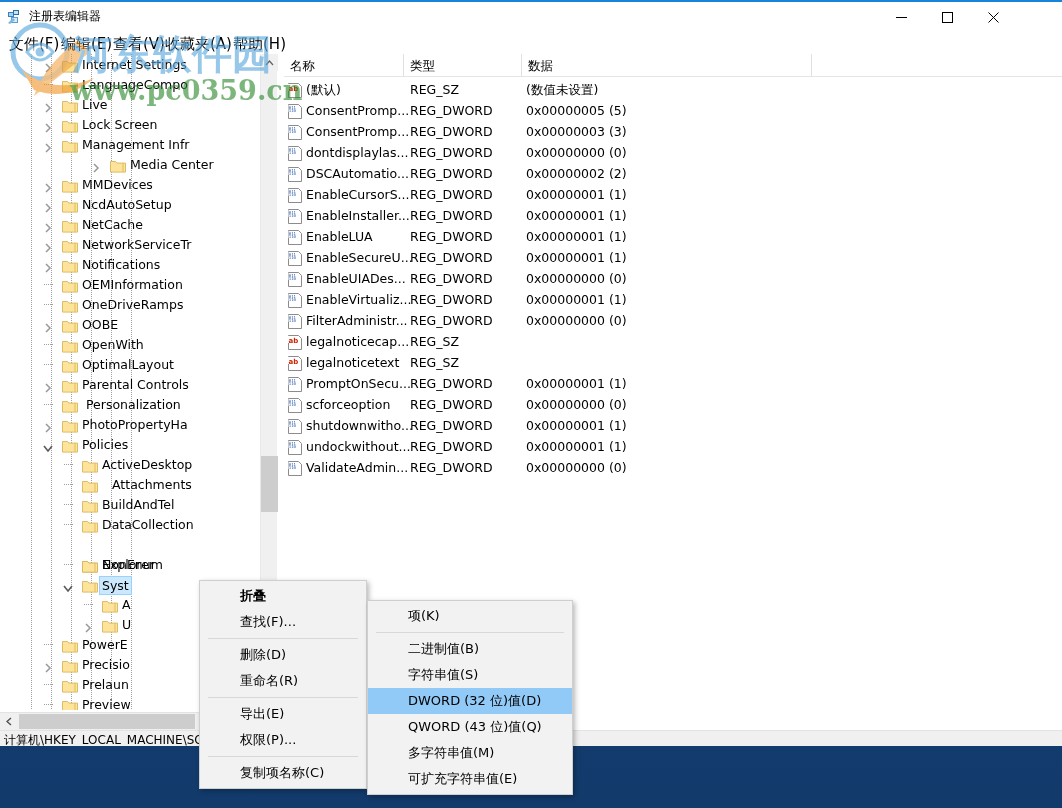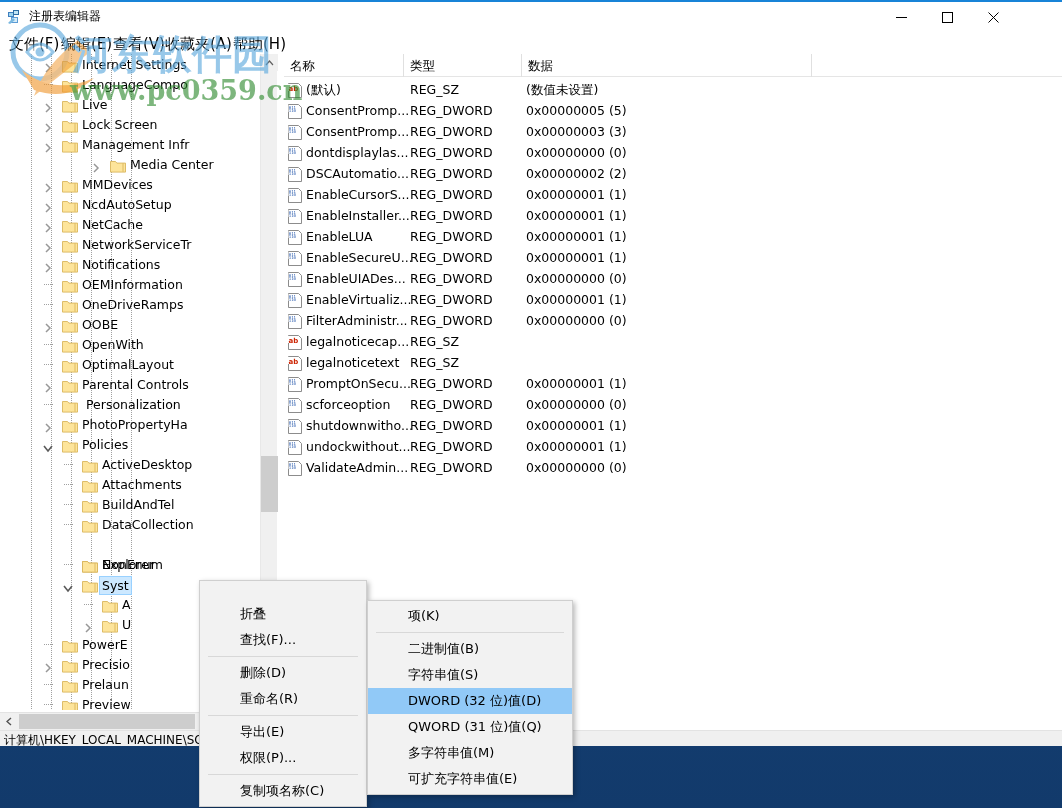--- a/index.html
+++ b/index.html
@@ -244,21 +244,21 @@
     height: 26px;
     line-height: 26px;
     padding-left: 40px;
     padding-right: 26px;
     font-size: 13px;
     color: #000;
     white-space: nowrap;
     cursor: default;
     font-family: "DejaVu Sans", sans-serif;
   }
-  .ctx-item.bold { font-weight: normal; margin-top: 18px; }
+  .ctx-item.bold { font-weight: bold; }
   .ctx-item.hl { background: #91c9f7; }
   .ctx-sep {
     height: 1px; margin: 3px 8px 3px 8px;
     background: #d8d8d8;
   }
   .submenu-arrow {
     position: absolute; right: 10px; top: 8px;
   }
   #ctx-main { left: 199px; top: 580px; width: 168px; }
   #ctx-sub  { left: 367px; top: 600px; width: 206px; }
@@ -522,21 +522,21 @@
                   <path d="M13 4.3 v8.4" stroke="#d9b65c" stroke-width="0.9" fill="none"></path>
                 </svg></span>
               <span class="tr-label" style="left:102px;">ActiveDesktop</span>
             </div>
             <div class="tree-row" style="top:421px;">
               <span class="tw-dots" style="left:64px;"></span>
               <span class="folder" style="left:82px;"><svg width="16" height="14" viewBox="0 0 16 14">
                   <path d="M0.5 2.5 h5 l1.4 1.6 h8.6 v9 h-15 Z" fill="#fde49a" stroke="#d9b65c" stroke-width="0.9"></path>
                   <path d="M13 4.3 v8.4" stroke="#d9b65c" stroke-width="0.9" fill="none"></path>
                 </svg></span>
-              <span class="tr-label" style="left:102px;">Attachments</span>
+              <span class="tr-label" style="left:112px;">Attachments</span>
             </div>
             <div class="tree-row" style="top:441px;">
               <span class="tw-dots" style="left:64px;"></span>
               <span class="folder" style="left:82px;"><svg width="16" height="14" viewBox="0 0 16 14">
                   <path d="M0.5 2.5 h5 l1.4 1.6 h8.6 v9 h-15 Z" fill="#fde49a" stroke="#d9b65c" stroke-width="0.9"></path>
                   <path d="M13 4.3 v8.4" stroke="#d9b65c" stroke-width="0.9" fill="none"></path>
                 </svg></span>
               <span class="tr-label" style="left:102px;">BuildAndTel</span>
             </div>
             <div class="tree-row" style="top:461px;">
@@ -882,21 +882,21 @@
     <div class="ctx-item"><span>权限(P)...</span></div>
     <div class="ctx-sep"></div>
     <div class="ctx-item"><span>复制项名称(C)</span></div>
   </div>
 <div class="ctxmenu" id="ctx-sub">
     <div class="ctx-item"><span>项(K)</span></div>
     <div class="ctx-sep"></div>
     <div class="ctx-item"><span>二进制值(B)</span></div>
     <div class="ctx-item"><span>字符串值(S)</span></div>
     <div class="ctx-item hl"><span>DWORD (32 位)值(D)</span></div>
-    <div class="ctx-item"><span>QWORD (31 位)值(Q)</span></div>
+    <div class="ctx-item"><span>QWORD (43 位)值(Q)</span></div>
     <div class="ctx-item"><span>多字符串值(M)</span></div>
     <div class="ctx-item"><span>可扩充字符串值(E)</span></div>
   </div>
 
 <svg id="watermark" viewBox="0 0 1062 808">
   <g opacity="0.62">
     <circle cx="40" cy="52" r="27" fill="none" stroke="#5aa8dd" stroke-width="5"></circle>
     <path d="M27 52 q13 -16 26 0 q-13 16 -26 0 Z" fill="#ffffff" stroke="#5aa8dd" stroke-width="3"></path>
     <circle cx="40" cy="52" r="4.5" fill="#5aa8dd"></circle>
     <path d="M22 70 q32 26 72 8 q-26 24 -60 12 Z" fill="#f0972e"></path>

